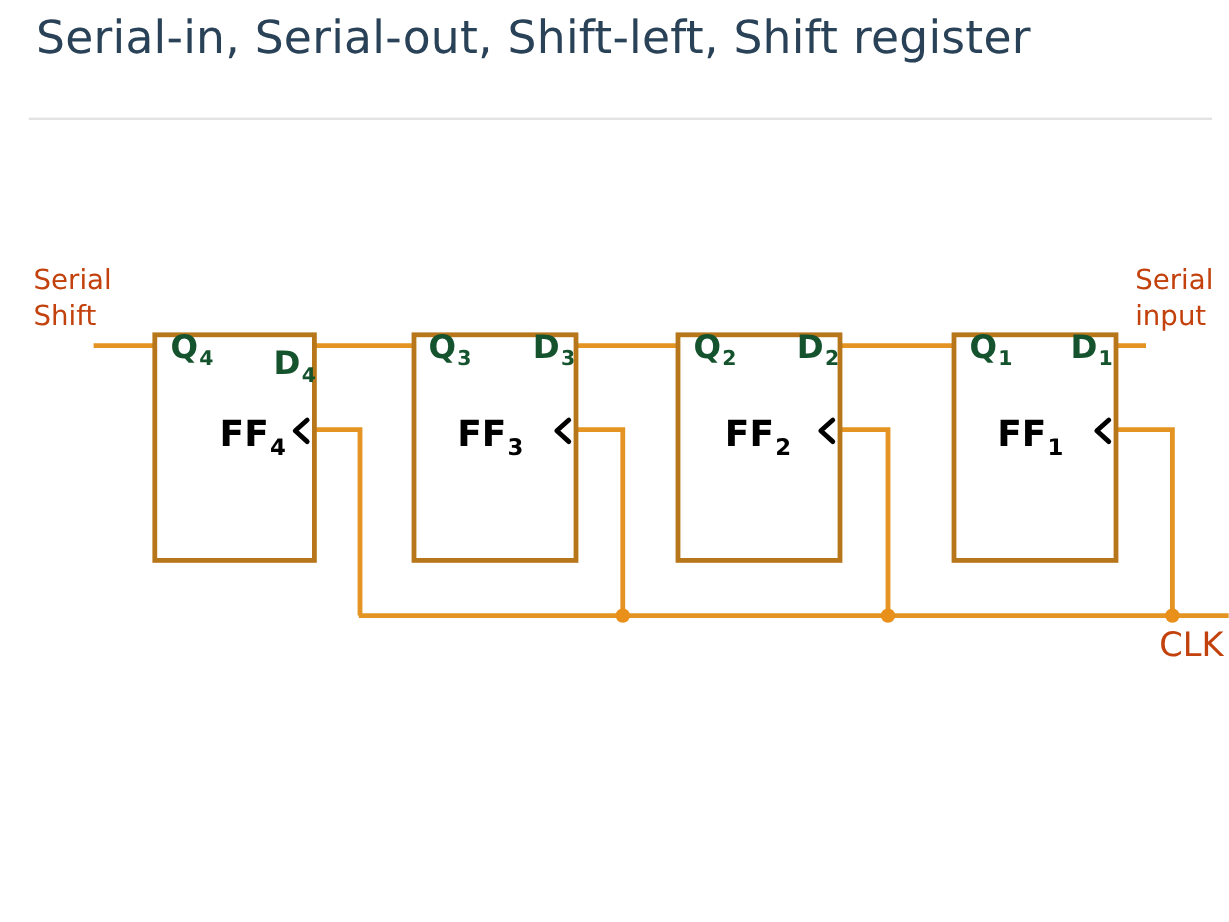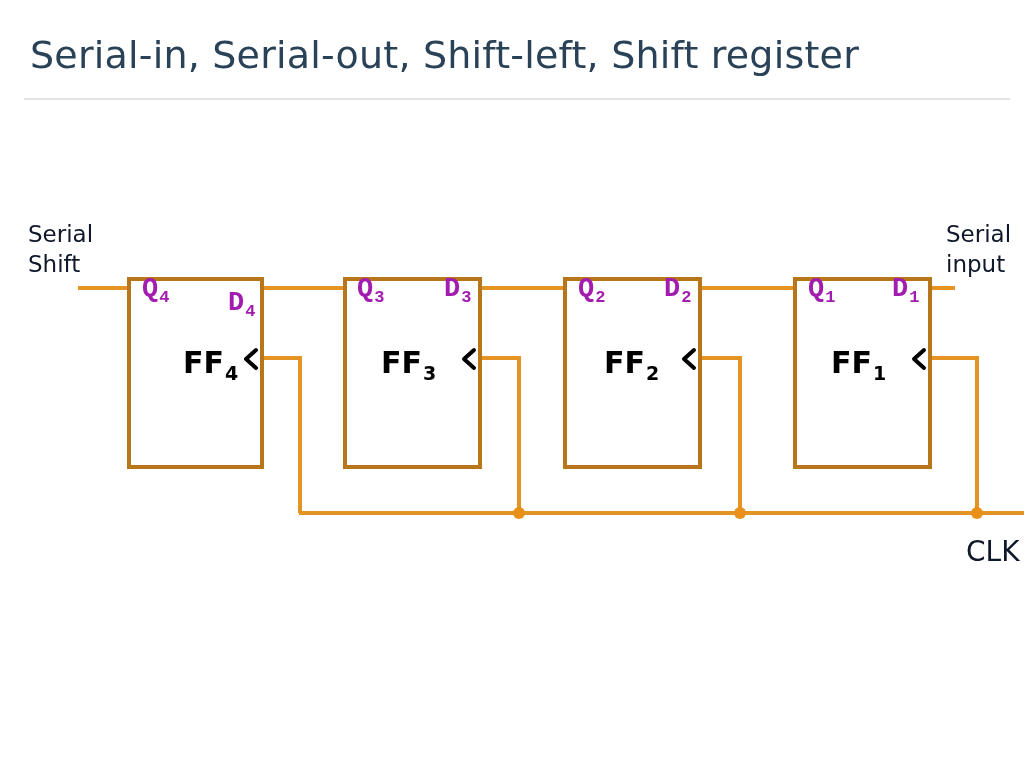--- a/index.html
+++ b/index.html
@@ -30,21 +30,20 @@
     left: 30px;
     top: 6px;
     width: 900px;
     font-family: "DejaVu Sans", sans-serif;
     font-size: 38px;
     line-height: 50px;
     font-weight: 400;
     color: #2a4257;
     letter-spacing: 0.2px;
     white-space: normal;
-    margin-top: 24px;
   }
 
   #title-rule {
     position: absolute;
     left: 24px;
     top: 98px;
     width: 986px;
     height: 2px;
     background: #e3e3e3;
   }
@@ -63,33 +62,32 @@
 
   
   .lbl {
     position: absolute;
     font-family: "DejaVu Sans", sans-serif;
     white-space: nowrap;
   }
 
   
   .annot {
-    color: #0f172a;
+    color: #c2410c;
     font-size: 23px;
     line-height: 30px;
     font-weight: 400;
   }
 
   
   .pin {
-    color: #a21caf;
+    color: #14532d;
     font-size: 27px;
     font-weight: 700;
     line-height: 1;
-    font-family: Liberation Mono, monospace;
   }
   .pin sub {
     font-size: 17px;
     font-weight: 700;
     vertical-align: baseline;
     position: relative;
     top: 6px;
     left: 1px;
   }
   .ffname {
@@ -159,21 +157,21 @@
       </g>
     </svg>
   </div>
 
   <div class="lbl annot" style="left:28px; top:219px;">Serial</div>
   <div class="lbl annot" style="left:28px; top:249px;">Shift</div>
 
   <div class="lbl annot" style="left:946px; top:219px;">Serial</div>
   <div class="lbl annot" style="left:946px; top:249px;">input</div>
 
-  <div class="lbl annot" style="left:966px; top:523px; font-size:28px;margin-top:14px;">CLK</div>
+  <div class="lbl annot" style="left:966px; top:523px; font-size:28px;">CLK</div>
 
   <div class="lbl pin" style="left:142px; top:276px;"><span>Q</span><sub>4</sub></div>
   <div class="lbl pin" style="left:228px; top:276px;margin-top:14px;"><span>D</span><sub>4</sub></div>
   <div class="lbl ffname" style="left:183px; top:348px;"><span>FF</span><sub>4</sub></div>
 
   <div class="lbl pin" style="left:357px; top:276px;"><span>Q</span><sub>3</sub></div>
   <div class="lbl pin" style="left:444px; top:276px;"><span>D</span><sub>3</sub></div>
   <div class="lbl ffname" style="left:381px; top:348px;"><span>FF</span><sub>3</sub></div>
 
   <div class="lbl pin" style="left:578px; top:276px;"><span>Q</span><sub>2</sub></div>

